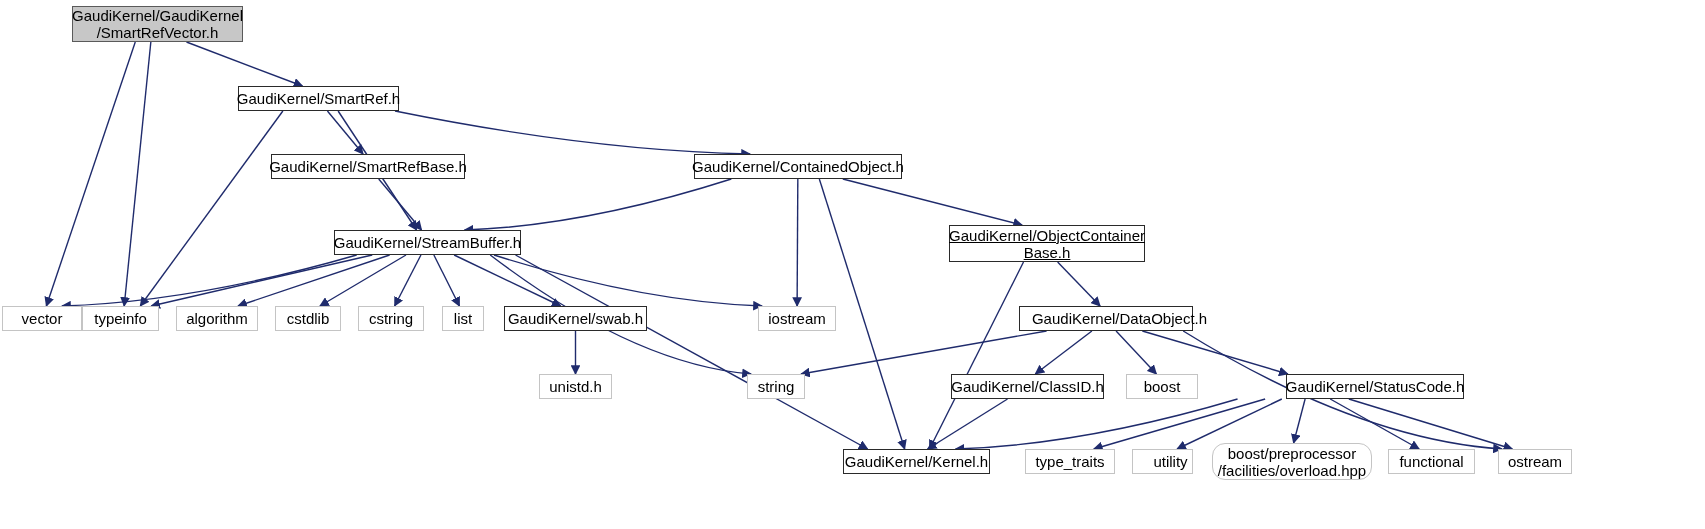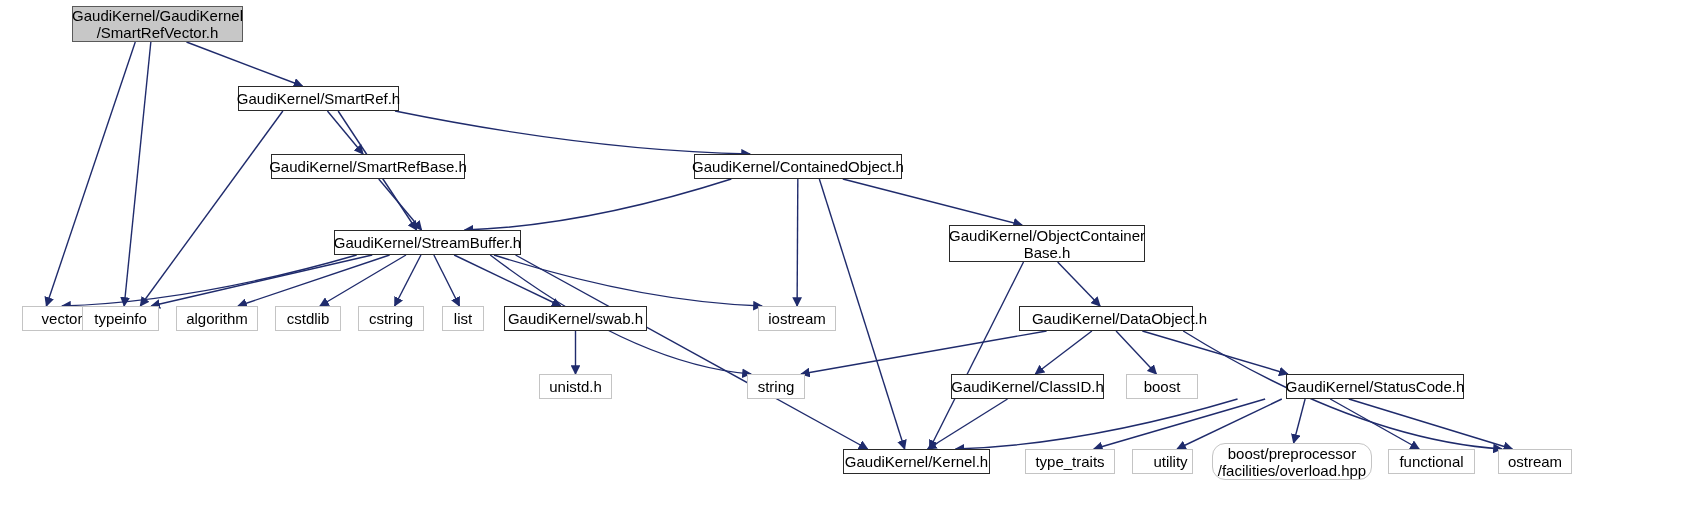--- a/index.html
+++ b/index.html
@@ -99,23 +99,23 @@
         <path d="M 1348.86 399 L 1512.3 449" stroke="#1f2b6c" stroke-width="1.4" fill="none" marker-end="url(#arrow)"></path>
       </g>
   </svg>
   <div id="nodes-layer">
       <div class="node root" style="left: 72px; top: 6px; width: 171px; height: 36px;">GaudiKernel/GaudiKernel
 /SmartRefVector.h</div>
       <div class="node hdr" style="left: 238px; top: 86px; width: 161px; height: 25px;">GaudiKernel/SmartRef.h</div>
       <div class="node hdr" style="left: 271px; top: 154px; width: 194px; height: 25px;">GaudiKernel/SmartRefBase.h</div>
       <div class="node hdr" style="left: 694px; top: 154px; width: 208px; height: 25px;">GaudiKernel/ContainedObject.h</div>
       <div class="node hdr" style="left: 334px; top: 230px; width: 187px; height: 25px;">GaudiKernel/StreamBuffer.h</div>
-      <div class="node hdr" style="left: 949px; top: 225px; width: 196px; height: 37px;">GaudiKernel/ObjectContainer
+      <div class="node hdr" style="left: 949px; top: 225px; width: 196px; height: 37px; text-decoration: underline;">GaudiKernel/ObjectContainer
 Base.h</div>
-      <div class="node sys" style="left: 2px; top: 306px; width: 80px; height: 25px; margin-left: 20px;">vector</div>
+      <div class="node sys" style="left: 2px; top: 306px; width: 80px; height: 25px;">vector</div>
       <div class="node sys" style="left: 82px; top: 306px; width: 77px; height: 25px;">typeinfo</div>
       <div class="node sys" style="left: 176px; top: 306px; width: 82px; height: 25px;">algorithm</div>
       <div class="node sys" style="left: 275px; top: 306px; width: 66px; height: 25px;">cstdlib</div>
       <div class="node sys" style="left: 358px; top: 306px; width: 66px; height: 25px;">cstring</div>
       <div class="node sys" style="left: 442px; top: 306px; width: 42px; height: 25px;">list</div>
       <div class="node hdr" style="left: 504px; top: 306px; width: 143px; height: 25px;">GaudiKernel/swab.h</div>
       <div class="node sys" style="left: 758px; top: 306px; width: 78px; height: 25px;">iostream</div>
       <div class="node hdr" style="left: 1019px; top: 306px; width: 174px; height: 25px; padding-left: 27px;">GaudiKernel/DataObject.h</div>
       <div class="node sys" style="left: 539px; top: 374px; width: 73px; height: 25px;">unistd.h</div>
       <div class="node sys" style="left: 747px; top: 374px; width: 58px; height: 25px;">string</div>

